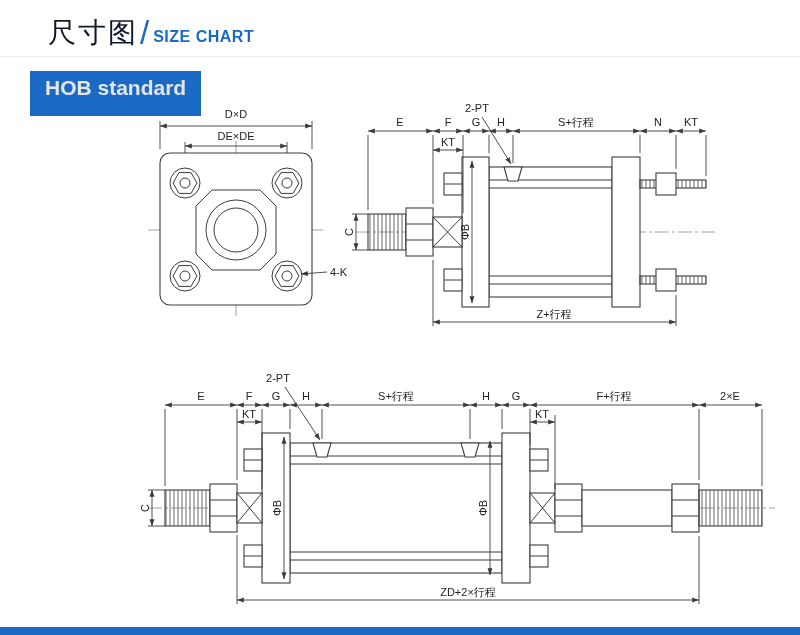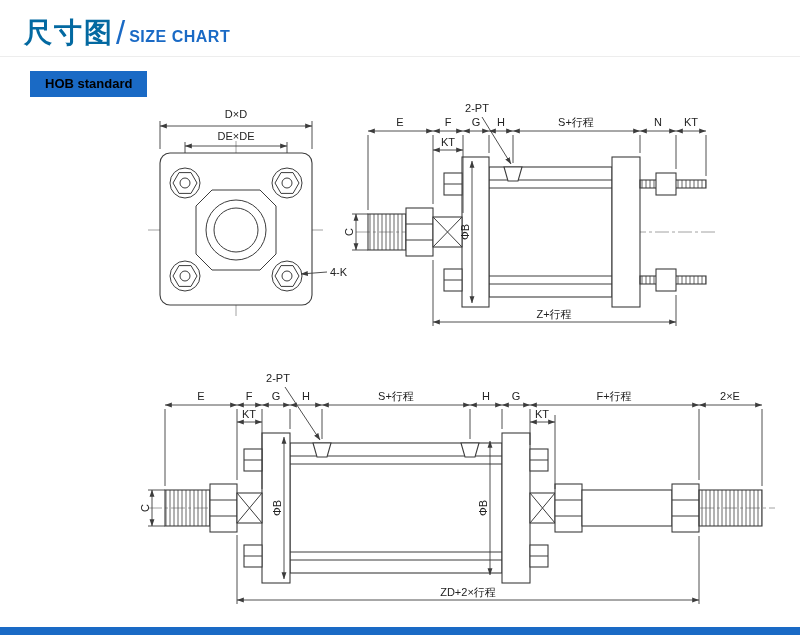--- a/index.html
+++ b/index.html
@@ -3,26 +3,26 @@
 <meta charset="utf-8">
 <style>
   * { margin:0; padding:0; box-sizing:border-box; }
   html,body { background:#ffffff; }
   body { font-family:"Liberation Sans", sans-serif; }
   .page { position:relative; width:800px; height:635px; background:#fff; overflow:hidden; }
 
   .header { position:absolute; top:0; left:0; width:100%; height:57px;
             display:flex; align-items:flex-end; padding:0 0 9px 24px;
             border-bottom:1px solid #ededed; }
-  .title-cn { font-size:28px; font-weight:bold; color:#0369a1; letter-spacing:2px; line-height:1; }
+  .title-cn { font-size:28px; font-weight:normal; color:#0f172a; letter-spacing:2px; line-height:1;margin-left:24px; }
   .title-slash { font-size:33px; color:#1a6ac5; font-weight:400; line-height:0.85; margin:0 4px 0 2px; }
   .title-en { font-size:16px; font-weight:bold; color:#1a6ac5; letter-spacing:0.5px; padding-bottom:1px; }
 
-  .sec-label { position:absolute; background:#1a6ac5; color:#000000; font-weight:bold;
-               font-size:13px; padding:5px 15px 6px; white-space:pre; }
+  .sec-label { position:absolute; background:#1a6ac5; color:#e5e5e5; font-weight:bold;
+               font-size:21px; padding:5px 15px 16px; white-space:pre; }
   #hob-label { top:71px; left:30px; }
   #hod-label { top:358px; left:30px; }
 
   .bottom-bar { position:absolute; left:0; bottom:0; width:100%; height:8px; background:#1a6ac5; }
 
   svg.draw { position:absolute; left:0; }
   #svg-hob { top:95px; }
   #svg-hod { top:365px; }
 
   svg text { font-family:"Liberation Sans", sans-serif; font-size:11px; fill:#222; }

